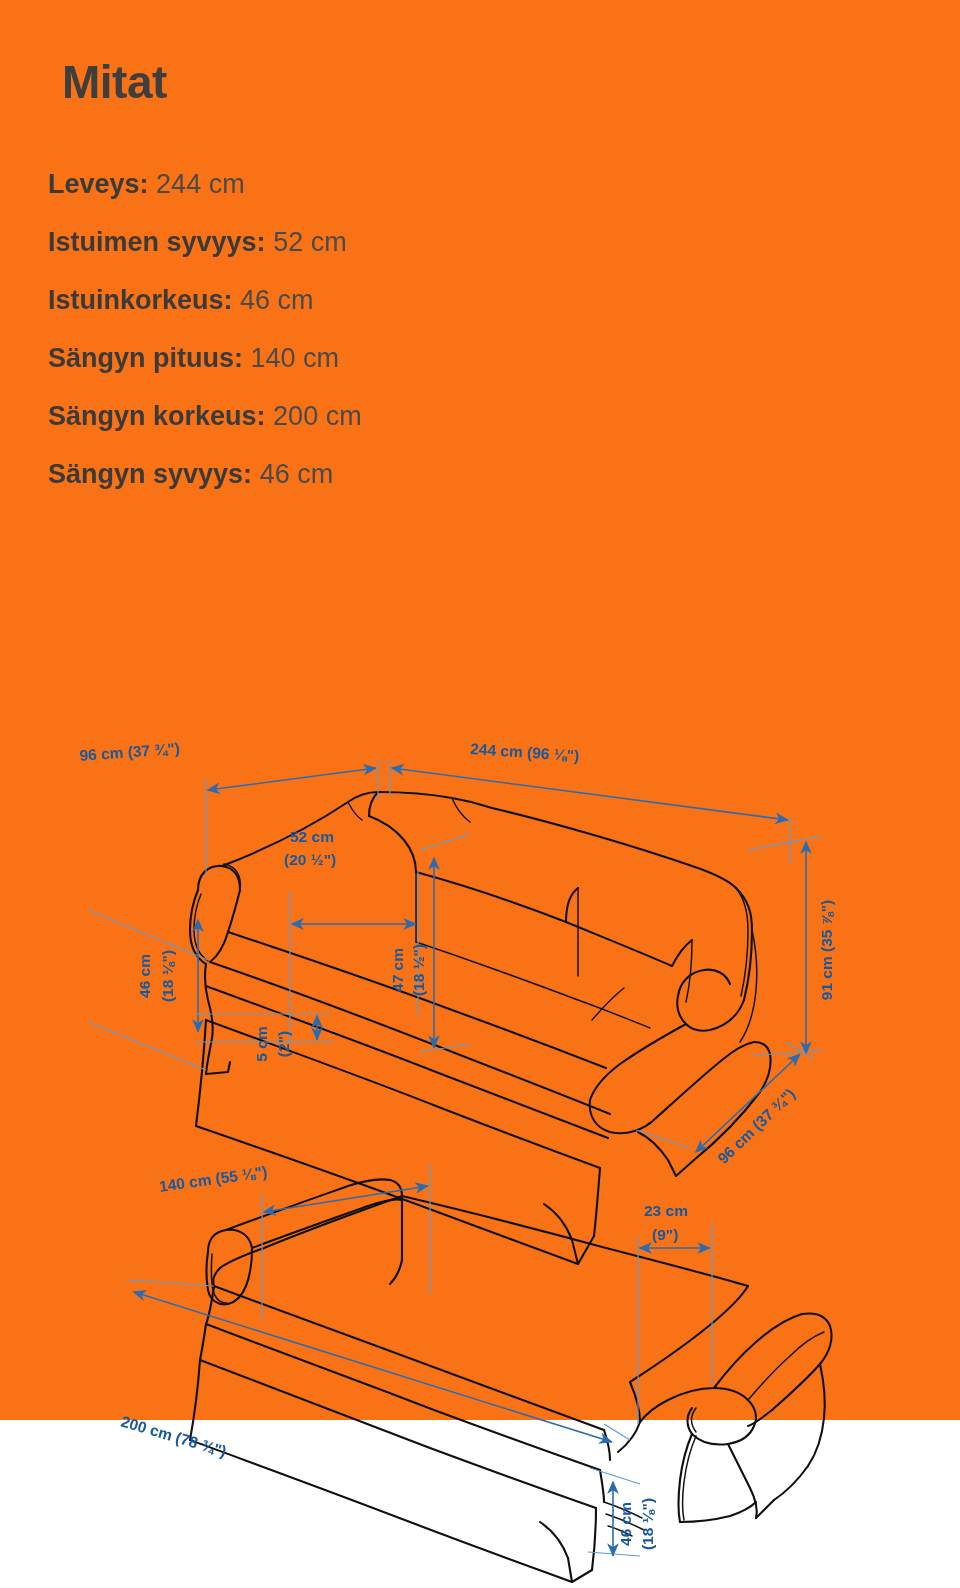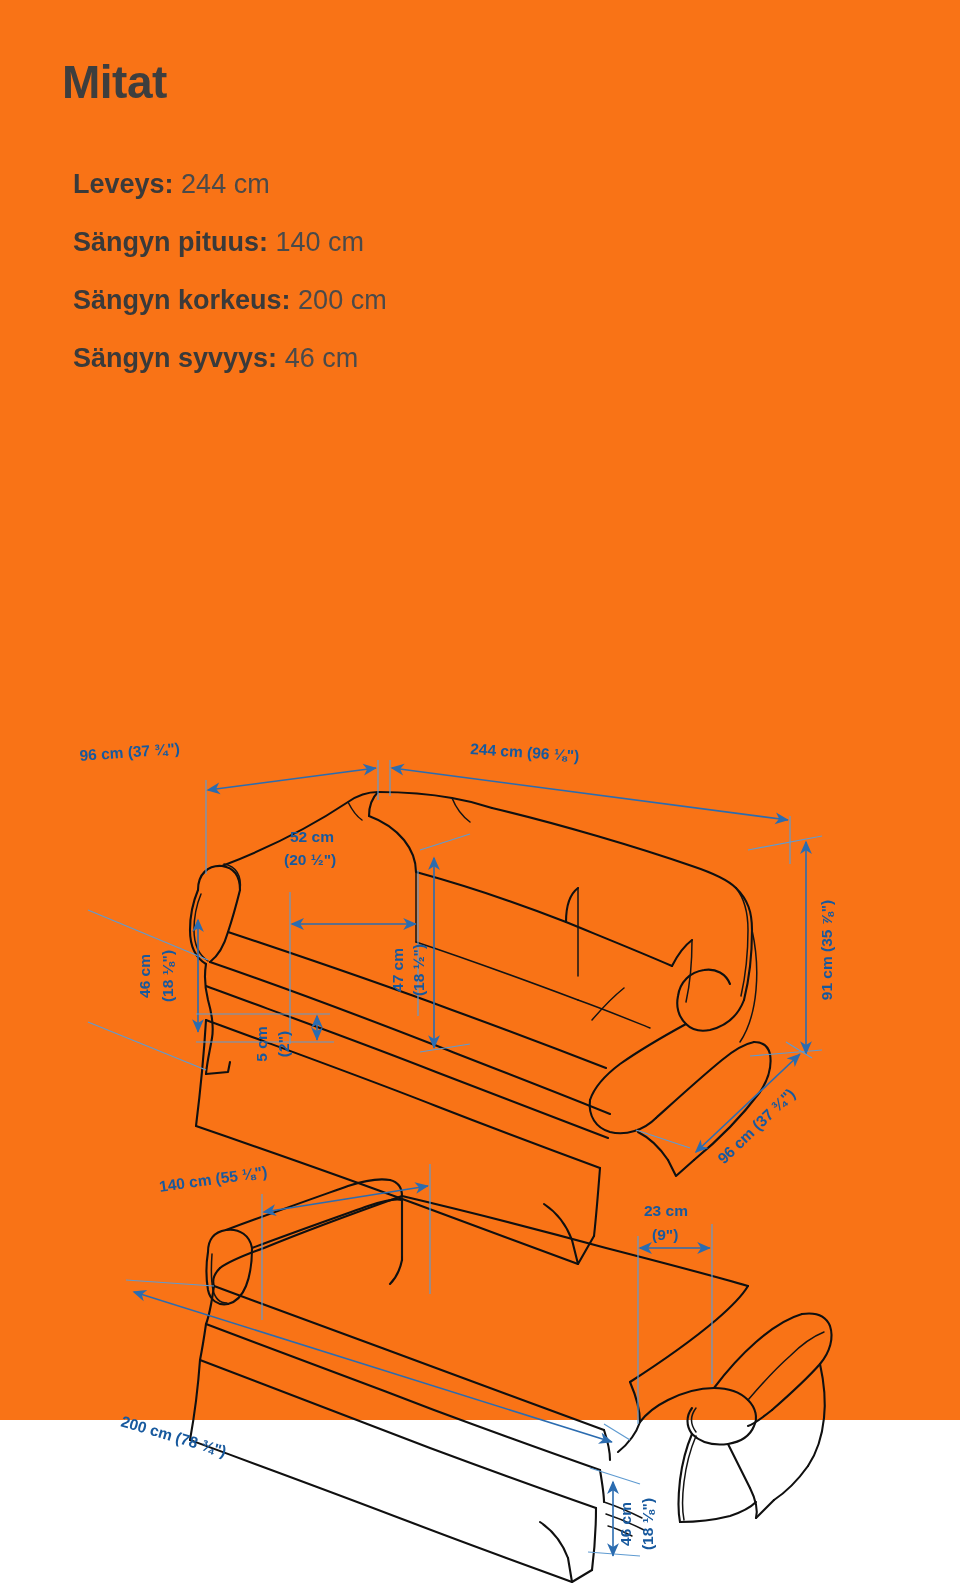--- a/index.html
+++ b/index.html
@@ -25,21 +25,21 @@
     left: 62px;
     top: 26px;
     font-size: 46px;
     font-weight: bold;
     color: #3e3e3e;
     letter-spacing: -0.5px;
     line-height: 1.1;
   }
   .spec-list {
     position: absolute;
-    left: 73px;
+    left: 48px;
     top: 155px;
     width: 820px;
   }
   .spec-row {
     font-size: 27px;
     line-height: 58px;
     color: #3d3d3d;
     white-space: nowrap;
   }
   .spec-label {
@@ -100,20 +100,28 @@
 <body>
 
 <div id="page">
 
   <h1 class="page-title">Mitat</h1>
 
   <div class="spec-list">
     <div class="spec-row">
       <span class="spec-label">Leveys:</span>
       <span class="spec-value">244 cm</span>
+    </div>
+    <div class="spec-row">
+      <span class="spec-label">Istuimen syvyys:</span>
+      <span class="spec-value">52 cm</span>
+    </div>
+    <div class="spec-row">
+      <span class="spec-label">Istuinkorkeus:</span>
+      <span class="spec-value">46 cm</span>
     </div>
     <div class="spec-row">
       <span class="spec-label">Sängyn pituus:</span>
       <span class="spec-value">140 cm</span>
     </div>
     <div class="spec-row">
       <span class="spec-label">Sängyn korkeus:</span>
       <span class="spec-value">200 cm</span>
     </div>
     <div class="spec-row">

